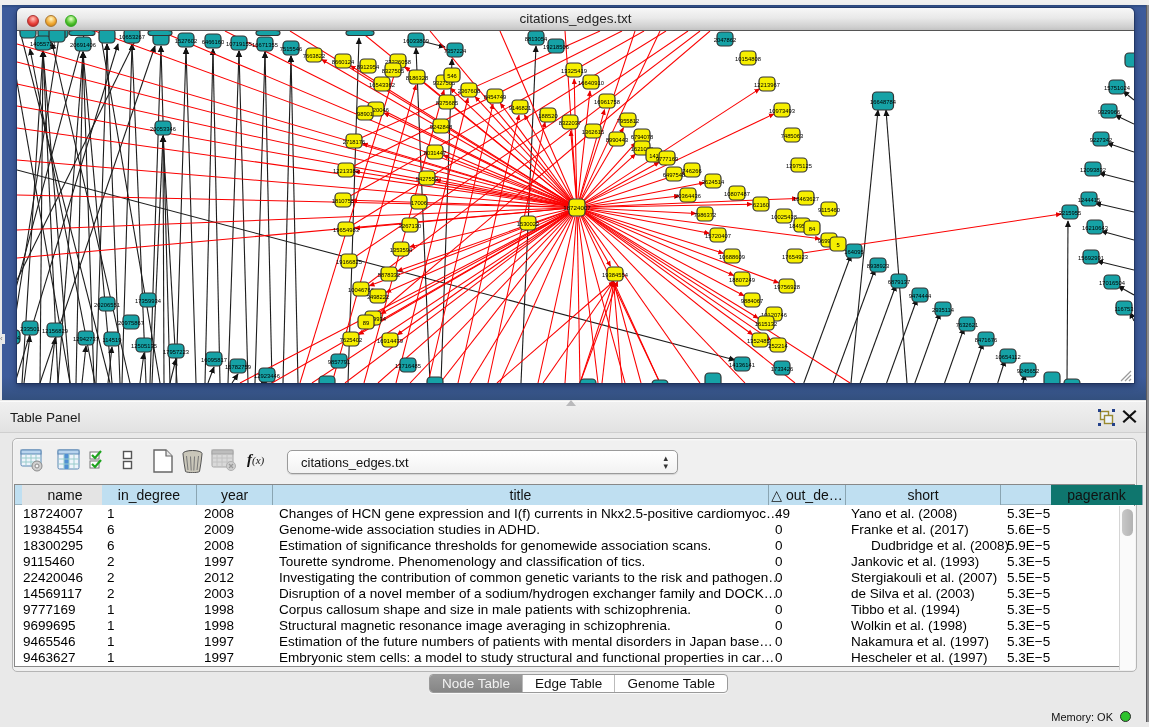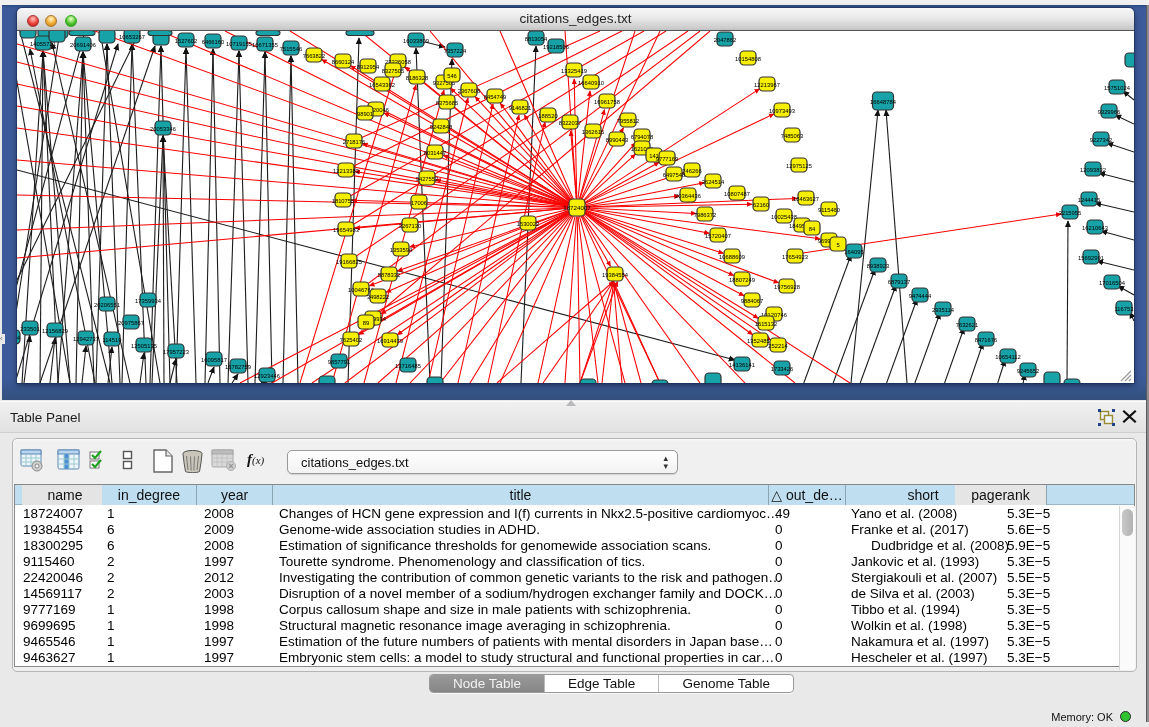--- a/index.html
+++ b/index.html
@@ -24,21 +24,21 @@
 #comboarrows{position:absolute;right:9px;top:3px;font-size:9px;color:#333;line-height:8px;text-align:center;}
 #table{position:absolute;left:14px;top:50px;width:1121px;height:183px;background:#fff;border:1px solid #888;}
 #thead{position:absolute;left:0;top:0;width:1119px;height:20px;background:#bfdff1;border-bottom:1px solid #9ab6c4;}
 .th{position:absolute;top:0;height:20px;font-size:14px;color:#111;text-align:center;line-height:20px;border-right:1px solid #8aa5b2;}
 #rows{position:absolute;left:0;top:21px;width:1119px;height:164px;font-size:13.5px;color:#000;}
 .tr{position:absolute;left:0;height:16px;line-height:16px;white-space:nowrap;}
 .td{position:absolute;top:0;}
 #vscroll{position:absolute;left:1104px;top:21px;width:16px;height:164px;background:#fafafa;border-left:1px solid #d5d5d5;}
 #vthumb{position:absolute;left:2px;top:3px;width:11px;height:27px;background:linear-gradient(90deg,#c8c8c8,#b2b2b2);border-radius:6px;}
 #tabs{position:absolute;left:429px;top:240px;height:19px;border:1px solid #9a9a9a;border-radius:4px;overflow:hidden;background:#fff;box-shadow:0 1px 0 rgba(255,255,255,.7);}
-.tab{float:left;height:19px;line-height:18px;font-size:13.5px;padding:0 23px;color:#111;}
+.tab{float:left;height:19px;line-height:18px;font-size:13.5px;padding:0 12px;color:#111;}
 #tabsel{background:linear-gradient(#9a9a9a,#838383);color:#f2f2f2;}
 .tabsep{float:left;width:1px;height:19px;background:#bbb;}
 #memory{position:absolute;right:33px;top:277px;font-size:11px;color:#111;}
 #memdot{position:absolute;right:15px;top:277px;width:11px;height:11px;border-radius:50%;background:#2fc32f;border:1px solid #2a2a2a;}
 </style></head>
 <body>
 <div id="topstrip"></div>
 <div id="desktop"></div>
 <div id="win">
   <div id="titlebar">
@@ -593,21 +593,21 @@
       <div id="comboarrows">▴<br>▾</div>
     </div>
   <div id="table">
     <div id="thead">
         <div class="th" style="left:7px;width:87px;background:#e4e4e4">name</div>
         <div class="th" style="left:87px;width:95px;background:#bfdff1">in_degree</div>
         <div class="th" style="left:182px;width:76px;background:#bfdff1">year</div>
         <div class="th" style="left:258px;width:496px;background:#bfdff1">title</div>
         <div class="th" style="left:754px;width:77px;background:#bfdff1">△ out_de…</div>
         <div class="th" style="left:831px;width:155px;background:#bfdff1">short</div>
-        <div class="th" style="left:940px;width:92px;background:#e5e5e5">pagerank</div>
+        <div class="th" style="left:1036px;width:92px;background:#0f766e">pagerank</div>
       </div>
     <div id="rows">
         <div class="tr" style="top:0px">
           <span class="td" style="left:8px">18724007</span>
           <span class="td" style="left:92px">1</span>
           <span class="td" style="left:189px">2008</span>
           <span class="td" style="left:264px">Changes of HCN gene expression and I(f) currents in Nkx2.5‑positive cardiomyoc…</span>
           <span class="td" style="left:760px">49</span>
           <span class="td" style="left:836px">Yano et al. (2008)</span>
           <span class="td" style="left:992px">5.3E−5</span>

